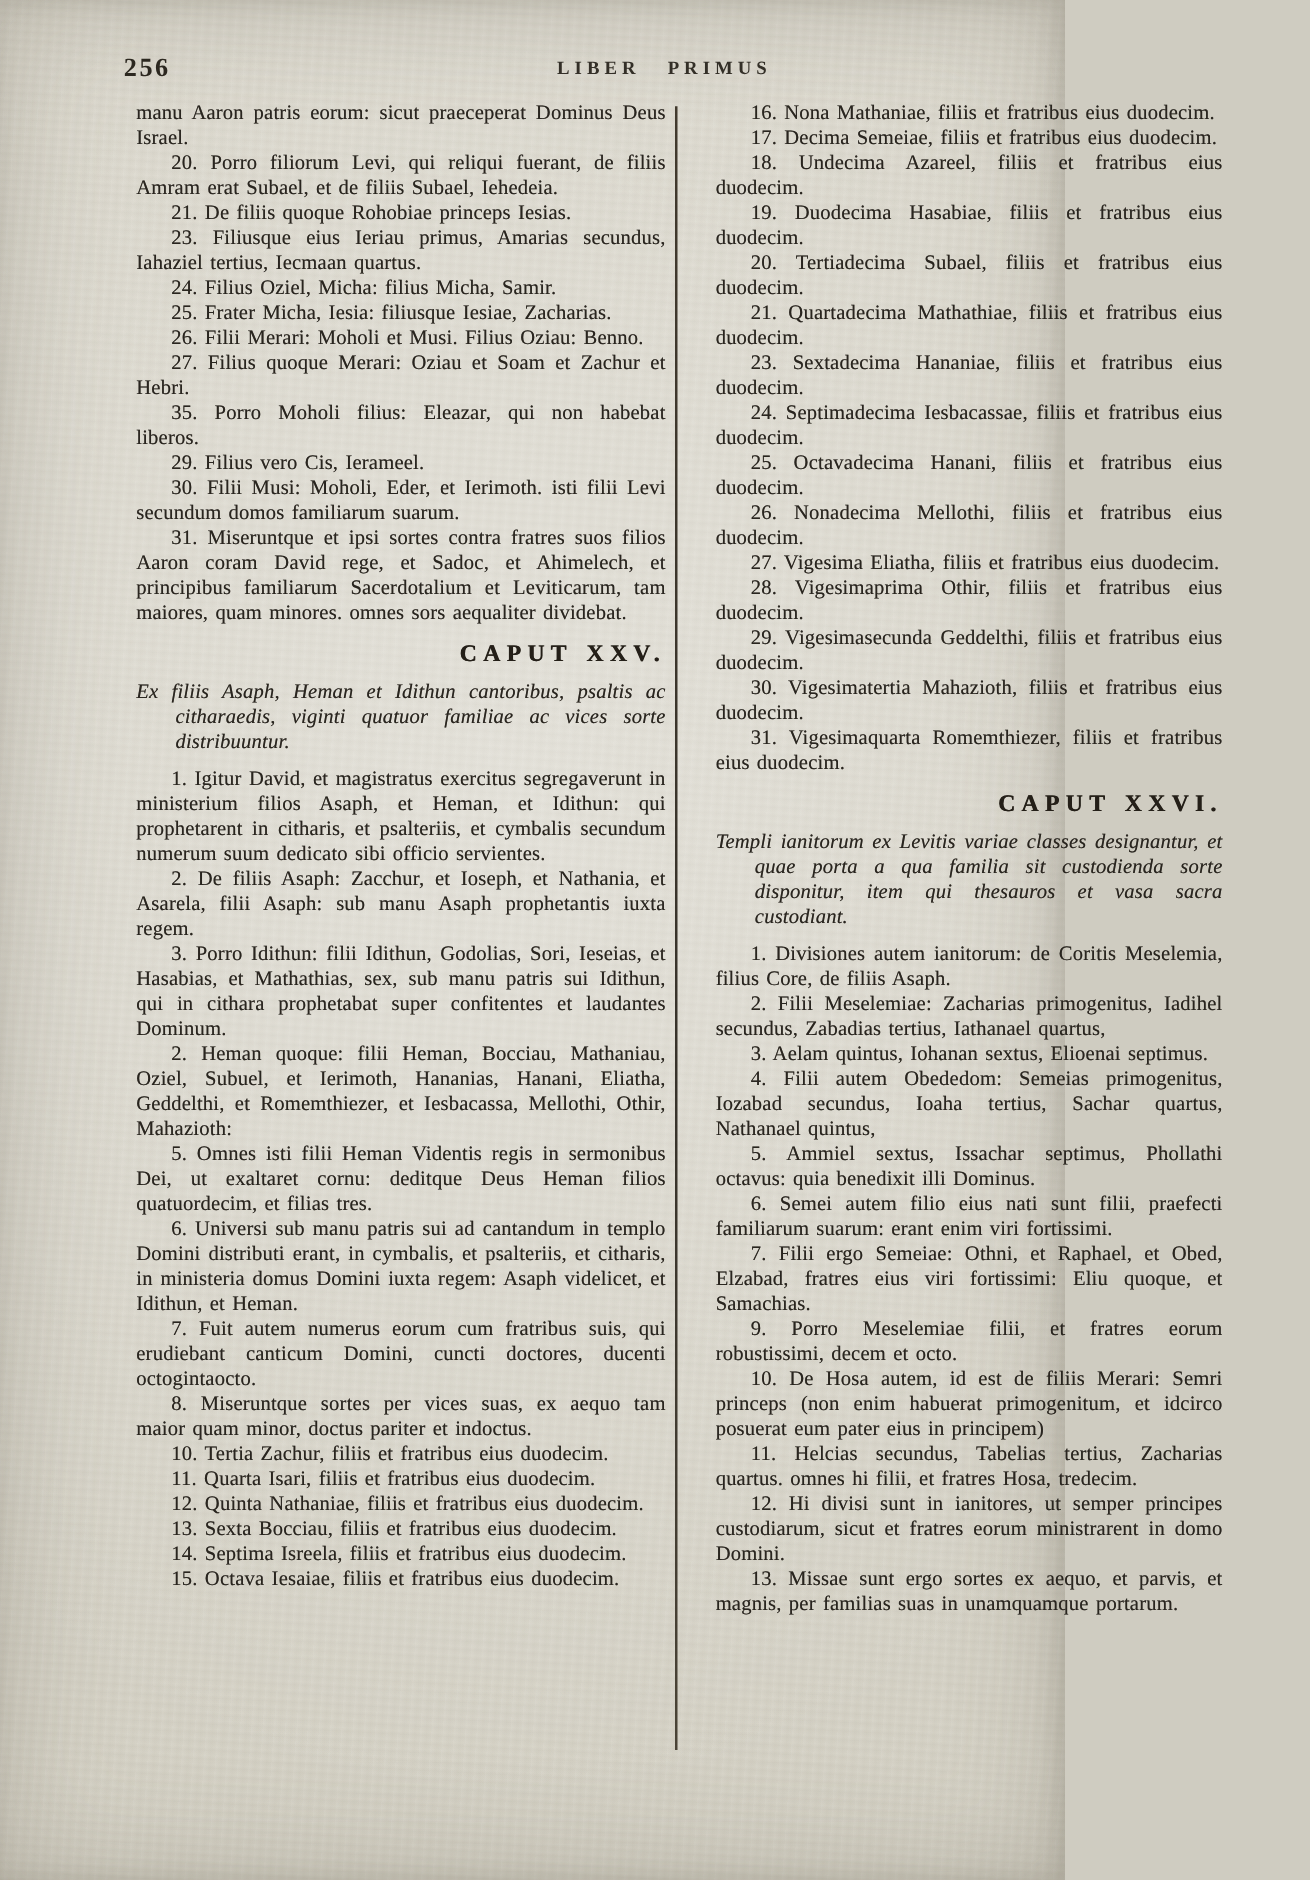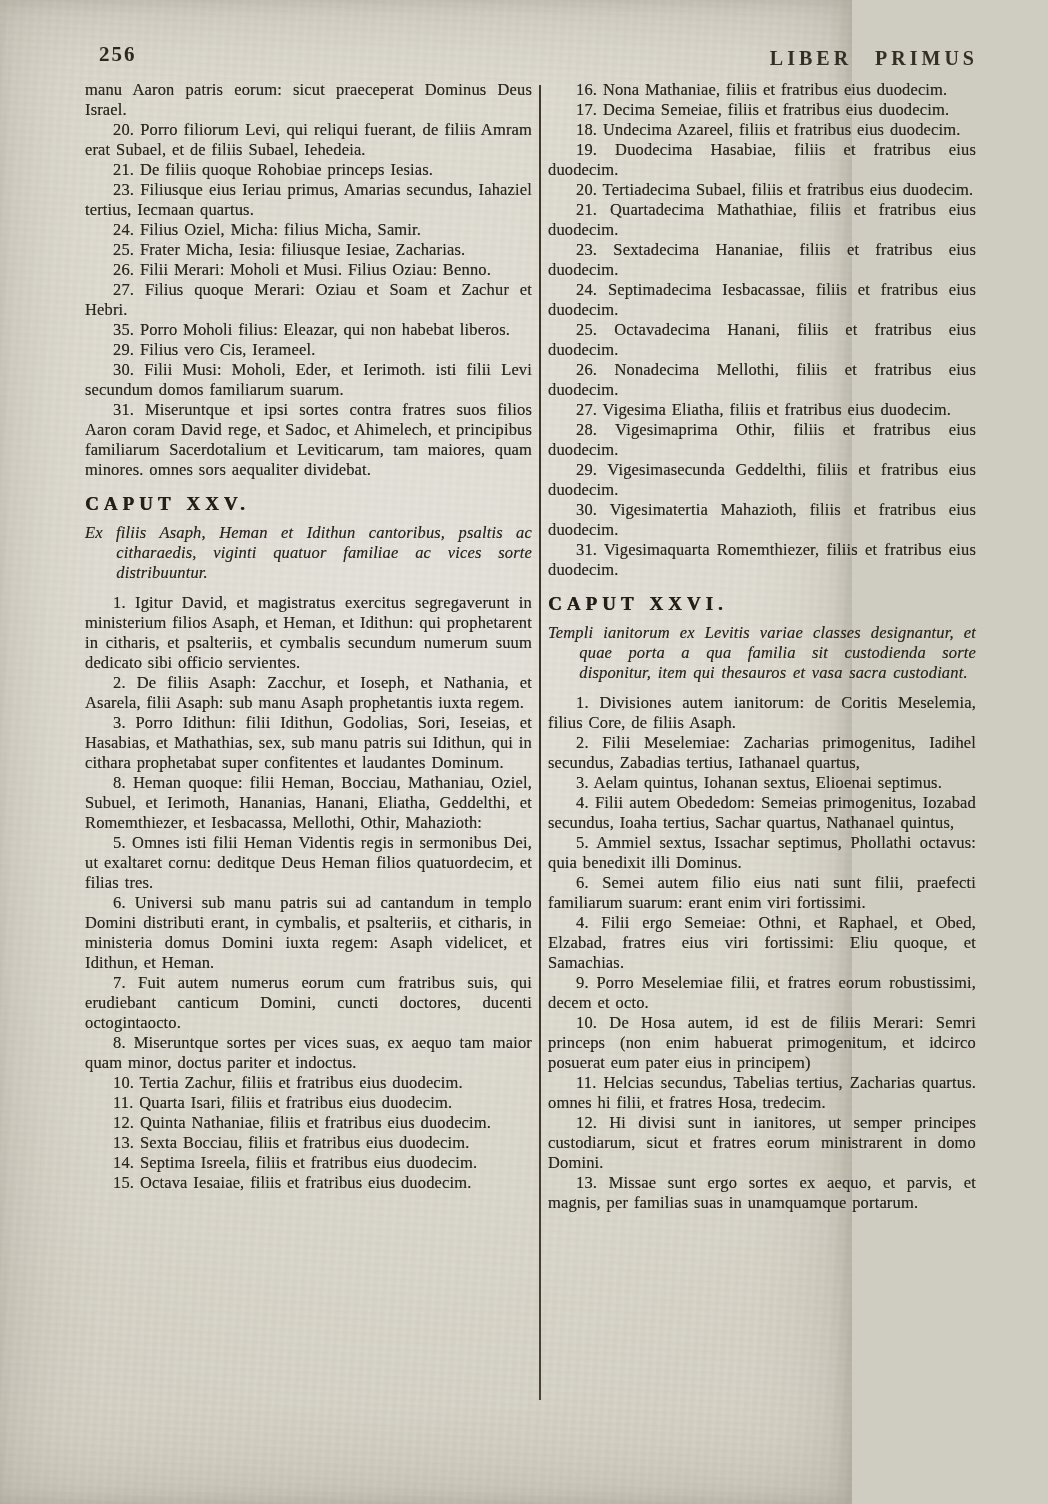--- a/index.html
+++ b/index.html
@@ -40,22 +40,22 @@
     font-size: 21px;
     font-weight: bold;
     letter-spacing: 2px;
     color: #2c2820;
   }
   .running-title {
     position: absolute;
     left: 0;
     right: 0;
     top: 5px;
-    text-align: right;
-    font-size: 20px;
+    text-align: center;
+    font-size: 15px;
     font-weight: bold;
     letter-spacing: 4px;
     word-spacing: 14px;
     color: #332f27;
   }
   
   .columns {
     position: absolute;
     top: 80px;
     left: 85px;
@@ -63,40 +63,41 @@
     display: flex;
     align-items: flex-start;
   }
   .column {
     font-size: 16.5px;
     line-height: 20px;
     text-align: justify;
     word-spacing: 0.09em;
     letter-spacing: 0.15px;
     text-shadow: 0 0 0.5px rgba(41,37,31,0.55);
+    margin-left: 24px;
   }
   .column.left  { width: 447px; }
   .column.right { width: 428px; }
   .column-divider {
     width: 2px;
     height: 1315px;
     background: linear-gradient(180deg, #41392d 0%, #37322a 60%, #4a4336 100%);
     margin: 5px 7px 0 7px;
     flex: 0 0 auto;
   }
   .verse {
     margin: 0;
     text-indent: 1.7em;
   }
   .verse.continuation {
     text-indent: 0;
   }
   .chapter-heading {
     margin: 14px 0 9px 0;
-    text-align: left;
+    text-align: right;
     text-indent: 0;
     font-size: 19px;
     font-weight: bold;
     letter-spacing: 5px;
     color: #241f18;
     text-shadow: 0.4px 0 0 #241f18;
   }
   .chapter-argument {
     margin: 2px 0 10px 0;
     font-style: italic;
@@ -127,21 +128,21 @@
         <p class="verse">27. Filius quoque Merari: Oziau et Soam et Zachur et Hebri.</p>
         <p class="verse">35. Porro Moholi filius: Eleazar, qui non habebat liberos.</p>
         <p class="verse">29. Filius vero Cis, Ierameel.</p>
         <p class="verse">30. Filii Musi: Moholi, Eder, et Ierimoth. isti filii Levi secundum domos familiarum suarum.</p>
         <p class="verse">31. Miseruntque et ipsi sortes contra fratres suos filios Aaron coram David rege, et Sadoc, et Ahimelech, et principibus familiarum Sacerdotalium et Leviticarum, tam maiores, quam minores. omnes sors aequaliter dividebat.</p>
         <h2 class="chapter-heading">CAPUT XXV.</h2>
         <p class="chapter-argument">Ex filiis Asaph, Heman et Idithun cantoribus, psaltis ac citharaedis, viginti quatuor familiae ac vices sorte distribuuntur.</p>
         <p class="verse">1. Igitur David, et magistratus exercitus segregaverunt in ministerium filios Asaph, et Heman, et Idithun: qui prophetarent in citharis, et psalteriis, et cymbalis secundum numerum suum dedicato sibi officio servientes.</p>
         <p class="verse">2. De filiis Asaph: Zacchur, et Ioseph, et Nathania, et Asarela, filii Asaph: sub manu Asaph prophetantis iuxta regem.</p>
         <p class="verse">3. Porro Idithun: filii Idithun, Godolias, Sori, Ieseias, et Hasabias, et Mathathias, sex, sub manu patris sui Idithun, qui in cithara prophetabat super confitentes et laudantes Dominum.</p>
-        <p class="verse">8. Heman quoque: filii Heman, Bocciau, Mathaniau, Oziel, Subuel, et Ierimoth, Hananias, Hanani, Eliatha, Geddelthi, et Romemthiezer, et Iesbacassa, Mellothi, Othir, Mahazioth:</p>
+        <p class="verse">2. Heman quoque: filii Heman, Bocciau, Mathaniau, Oziel, Subuel, et Ierimoth, Hananias, Hanani, Eliatha, Geddelthi, et Romemthiezer, et Iesbacassa, Mellothi, Othir, Mahazioth:</p>
         <p class="verse">5. Omnes isti filii Heman Videntis regis in sermonibus Dei, ut exaltaret cornu: deditque Deus Heman filios quatuordecim, et filias tres.</p>
         <p class="verse">6. Universi sub manu patris sui ad cantandum in templo Domini distributi erant, in cymbalis, et psalteriis, et citharis, in ministeria domus Domini iuxta regem: Asaph videlicet, et Idithun, et Heman.</p>
         <p class="verse">7. Fuit autem numerus eorum cum fratribus suis, qui erudiebant canticum Domini, cuncti doctores, ducenti octogintaocto.</p>
         <p class="verse">8. Miseruntque sortes per vices suas, ex aequo tam maior quam minor, doctus pariter et indoctus.</p>
         <p class="verse">10. Tertia Zachur, filiis et fratribus eius duodecim.</p>
         <p class="verse">11. Quarta Isari, filiis et fratribus eius duodecim.</p>
         <p class="verse">12. Quinta Nathaniae, filiis et fratribus eius duodecim.</p>
         <p class="verse">13. Sexta Bocciau, filiis et fratribus eius duodecim.</p>
         <p class="verse">14. Septima Isreela, filiis et fratribus eius duodecim.</p>
         <p class="verse">15. Octava Iesaiae, filiis et fratribus eius duodecim.</p>
@@ -164,21 +165,21 @@
         <p class="verse">30. Vigesimatertia Mahazioth, filiis et fratribus eius duodecim.</p>
         <p class="verse">31. Vigesimaquarta Romemthiezer, filiis et fratribus eius duodecim.</p>
         <h2 class="chapter-heading">CAPUT XXVI.</h2>
         <p class="chapter-argument">Templi ianitorum ex Levitis variae classes designantur, et quae porta a qua familia sit custodienda sorte disponitur, item qui thesauros et vasa sacra custodiant.</p>
         <p class="verse">1. Divisiones autem ianitorum: de Coritis Meselemia, filius Core, de filiis Asaph.</p>
         <p class="verse">2. Filii Meselemiae: Zacharias primogenitus, Iadihel secundus, Zabadias tertius, Iathanael quartus,</p>
         <p class="verse">3. Aelam quintus, Iohanan sextus, Elioenai septimus.</p>
         <p class="verse">4. Filii autem Obededom: Semeias primogenitus, Iozabad secundus, Ioaha tertius, Sachar quartus, Nathanael quintus,</p>
         <p class="verse">5. Ammiel sextus, Issachar septimus, Phollathi octavus: quia benedixit illi Dominus.</p>
         <p class="verse">6. Semei autem filio eius nati sunt filii, praefecti familiarum suarum: erant enim viri fortissimi.</p>
-        <p class="verse">4. Filii ergo Semeiae: Othni, et Raphael, et Obed, Elzabad, fratres eius viri fortissimi: Eliu quoque, et Samachias.</p>
+        <p class="verse">7. Filii ergo Semeiae: Othni, et Raphael, et Obed, Elzabad, fratres eius viri fortissimi: Eliu quoque, et Samachias.</p>
         <p class="verse">9. Porro Meselemiae filii, et fratres eorum robustissimi, decem et octo.</p>
         <p class="verse">10. De Hosa autem, id est de filiis Merari: Semri princeps (non enim habuerat primogenitum, et idcirco posuerat eum pater eius in principem)</p>
         <p class="verse">11. Helcias secundus, Tabelias tertius, Zacharias quartus. omnes hi filii, et fratres Hosa, tredecim.</p>
         <p class="verse">12. Hi divisi sunt in ianitores, ut semper principes custodiarum, sicut et fratres eorum ministrarent in domo Domini.</p>
         <p class="verse">13. Missae sunt ergo sortes ex aequo, et parvis, et magnis, per familias suas in unamquamque portarum.</p>
       </div>
   </div>
 
 </div>
 

